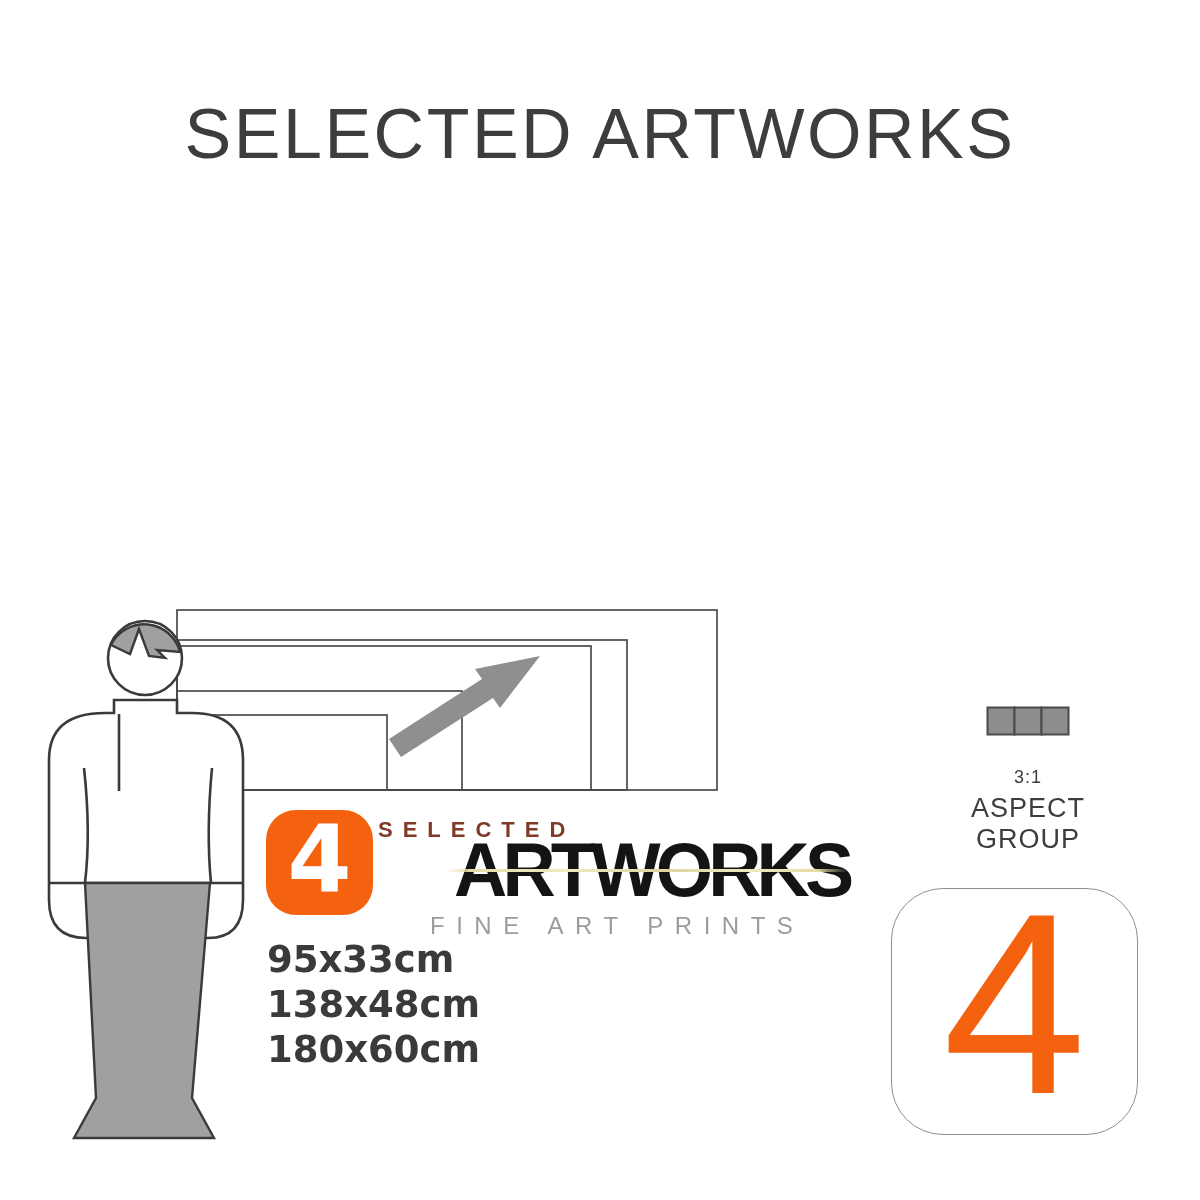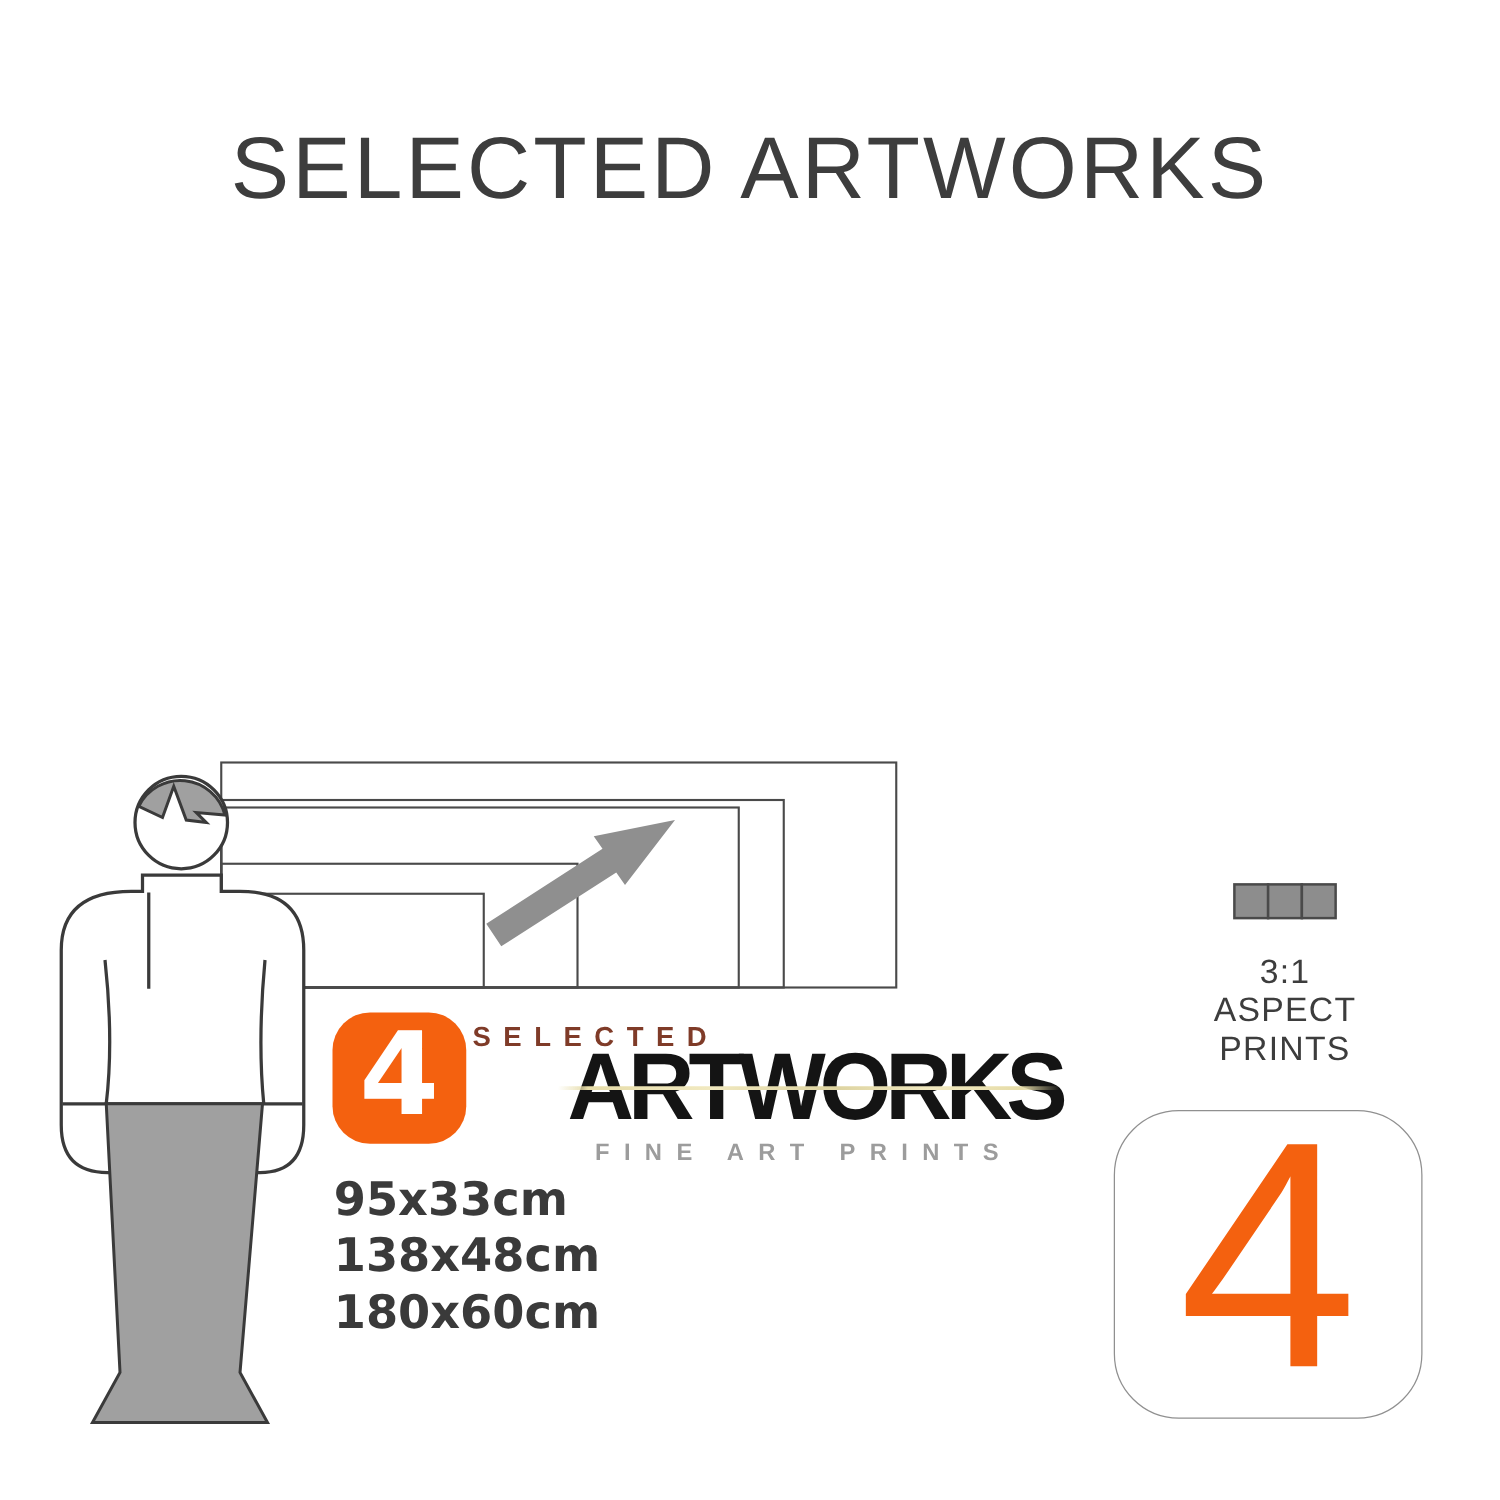--- a/index.html
+++ b/index.html
@@ -40,34 +40,34 @@
 
   .logo{position:absolute;left:378px;top:817px;width:470px;}
   .logo-top{font-family:Liberation Sans, sans-serif;font-weight:700;font-size:22px;
             letter-spacing:10px;color:var(--logo_brown);}
   .logo-main{position:relative;margin:-10px 0 0 76px;font-size:76px;font-weight:700;
              letter-spacing:-5px;color:var(--logo_black);line-height:74px;
              transform:scaleX(0.97);transform-origin:left;width:390px;}
   .scratch{position:absolute;left:-8px;right:-16px;top:36px;height:3px;
            background:linear-gradient(90deg,rgba(240,232,190,0) 0,#E6DCA8 6%,
              #F1E9C0 30%,#DDD3A0 55%,#F1E9C0 75%,#E6DCA8 92%,rgba(240,232,190,0) 100%);}
-  .logo-sub{margin:5px 0 0 98px;font-size:19px;letter-spacing:11.5px;
-            color:var(--logo_sub_gray);font-weight:700;}
+  .logo-sub{margin:5px 0 0 52px;font-size:24px;letter-spacing:11.5px;
+            color:var(--logo_sub_gray);font-weight:400;}
 
   
   .sizes{position:absolute;left:267px;top:937px;
          font-family:"DejaVu Sans",sans-serif;font-weight:700;
          font-size:37px;color:#3A3A3A;line-height:45px;}
 
   
   .aspect{position:absolute;left:948px;top:706px;width:160px;text-align:center;
           color:var(--text_dark);}
   .aspect-icon{display:block;margin:0 auto;}
   .aspect-cell{fill:#8D8D8D;stroke:#4A4A4A;stroke-width:2;}
-  .aspect-ratio-text{margin-top:26px;font-size:27px;font-weight:300;
+  .aspect-ratio-text{margin-top:26px;font-size:18px;font-weight:300;
                      letter-spacing:1px;line-height:31px;}
   .aspect-label{font-size:27px;font-weight:300;letter-spacing:1px;line-height:31px;}
 
   
   .big-card{position:absolute;left:891px;top:888px;width:247px;height:247px;
             border:1.6px solid #909090;border-radius:52px;box-sizing:border-box;
             display:flex;align-items:center;justify-content:center;}
   .big-card span{font-size:258px;font-weight:300;color:var(--accent_orange);
                  line-height:1;margin-top:-16px;}
 </style>
@@ -128,20 +128,20 @@
     </div>
 
   <div class="aspect">
     <svg class="aspect-icon" width="84" height="30" viewBox="0 0 84 30">
       <rect class="aspect-cell" x="1.5" y="1.5" width="27" height="27"></rect>
       <rect class="aspect-cell" x="28.5" y="1.5" width="27" height="27"></rect>
       <rect class="aspect-cell" x="55.5" y="1.5" width="27" height="27"></rect>
     </svg>
     <div class="aspect-ratio-text">3:1</div>
     <div class="aspect-label">ASPECT</div>
-    <div class="aspect-label">PRINTS</div>
+    <div class="aspect-label">GROUP</div>
   </div>
 
   <div class="big-card">
     <span>4</span>
   </div>
 
 </div>
 
 </body></html>

